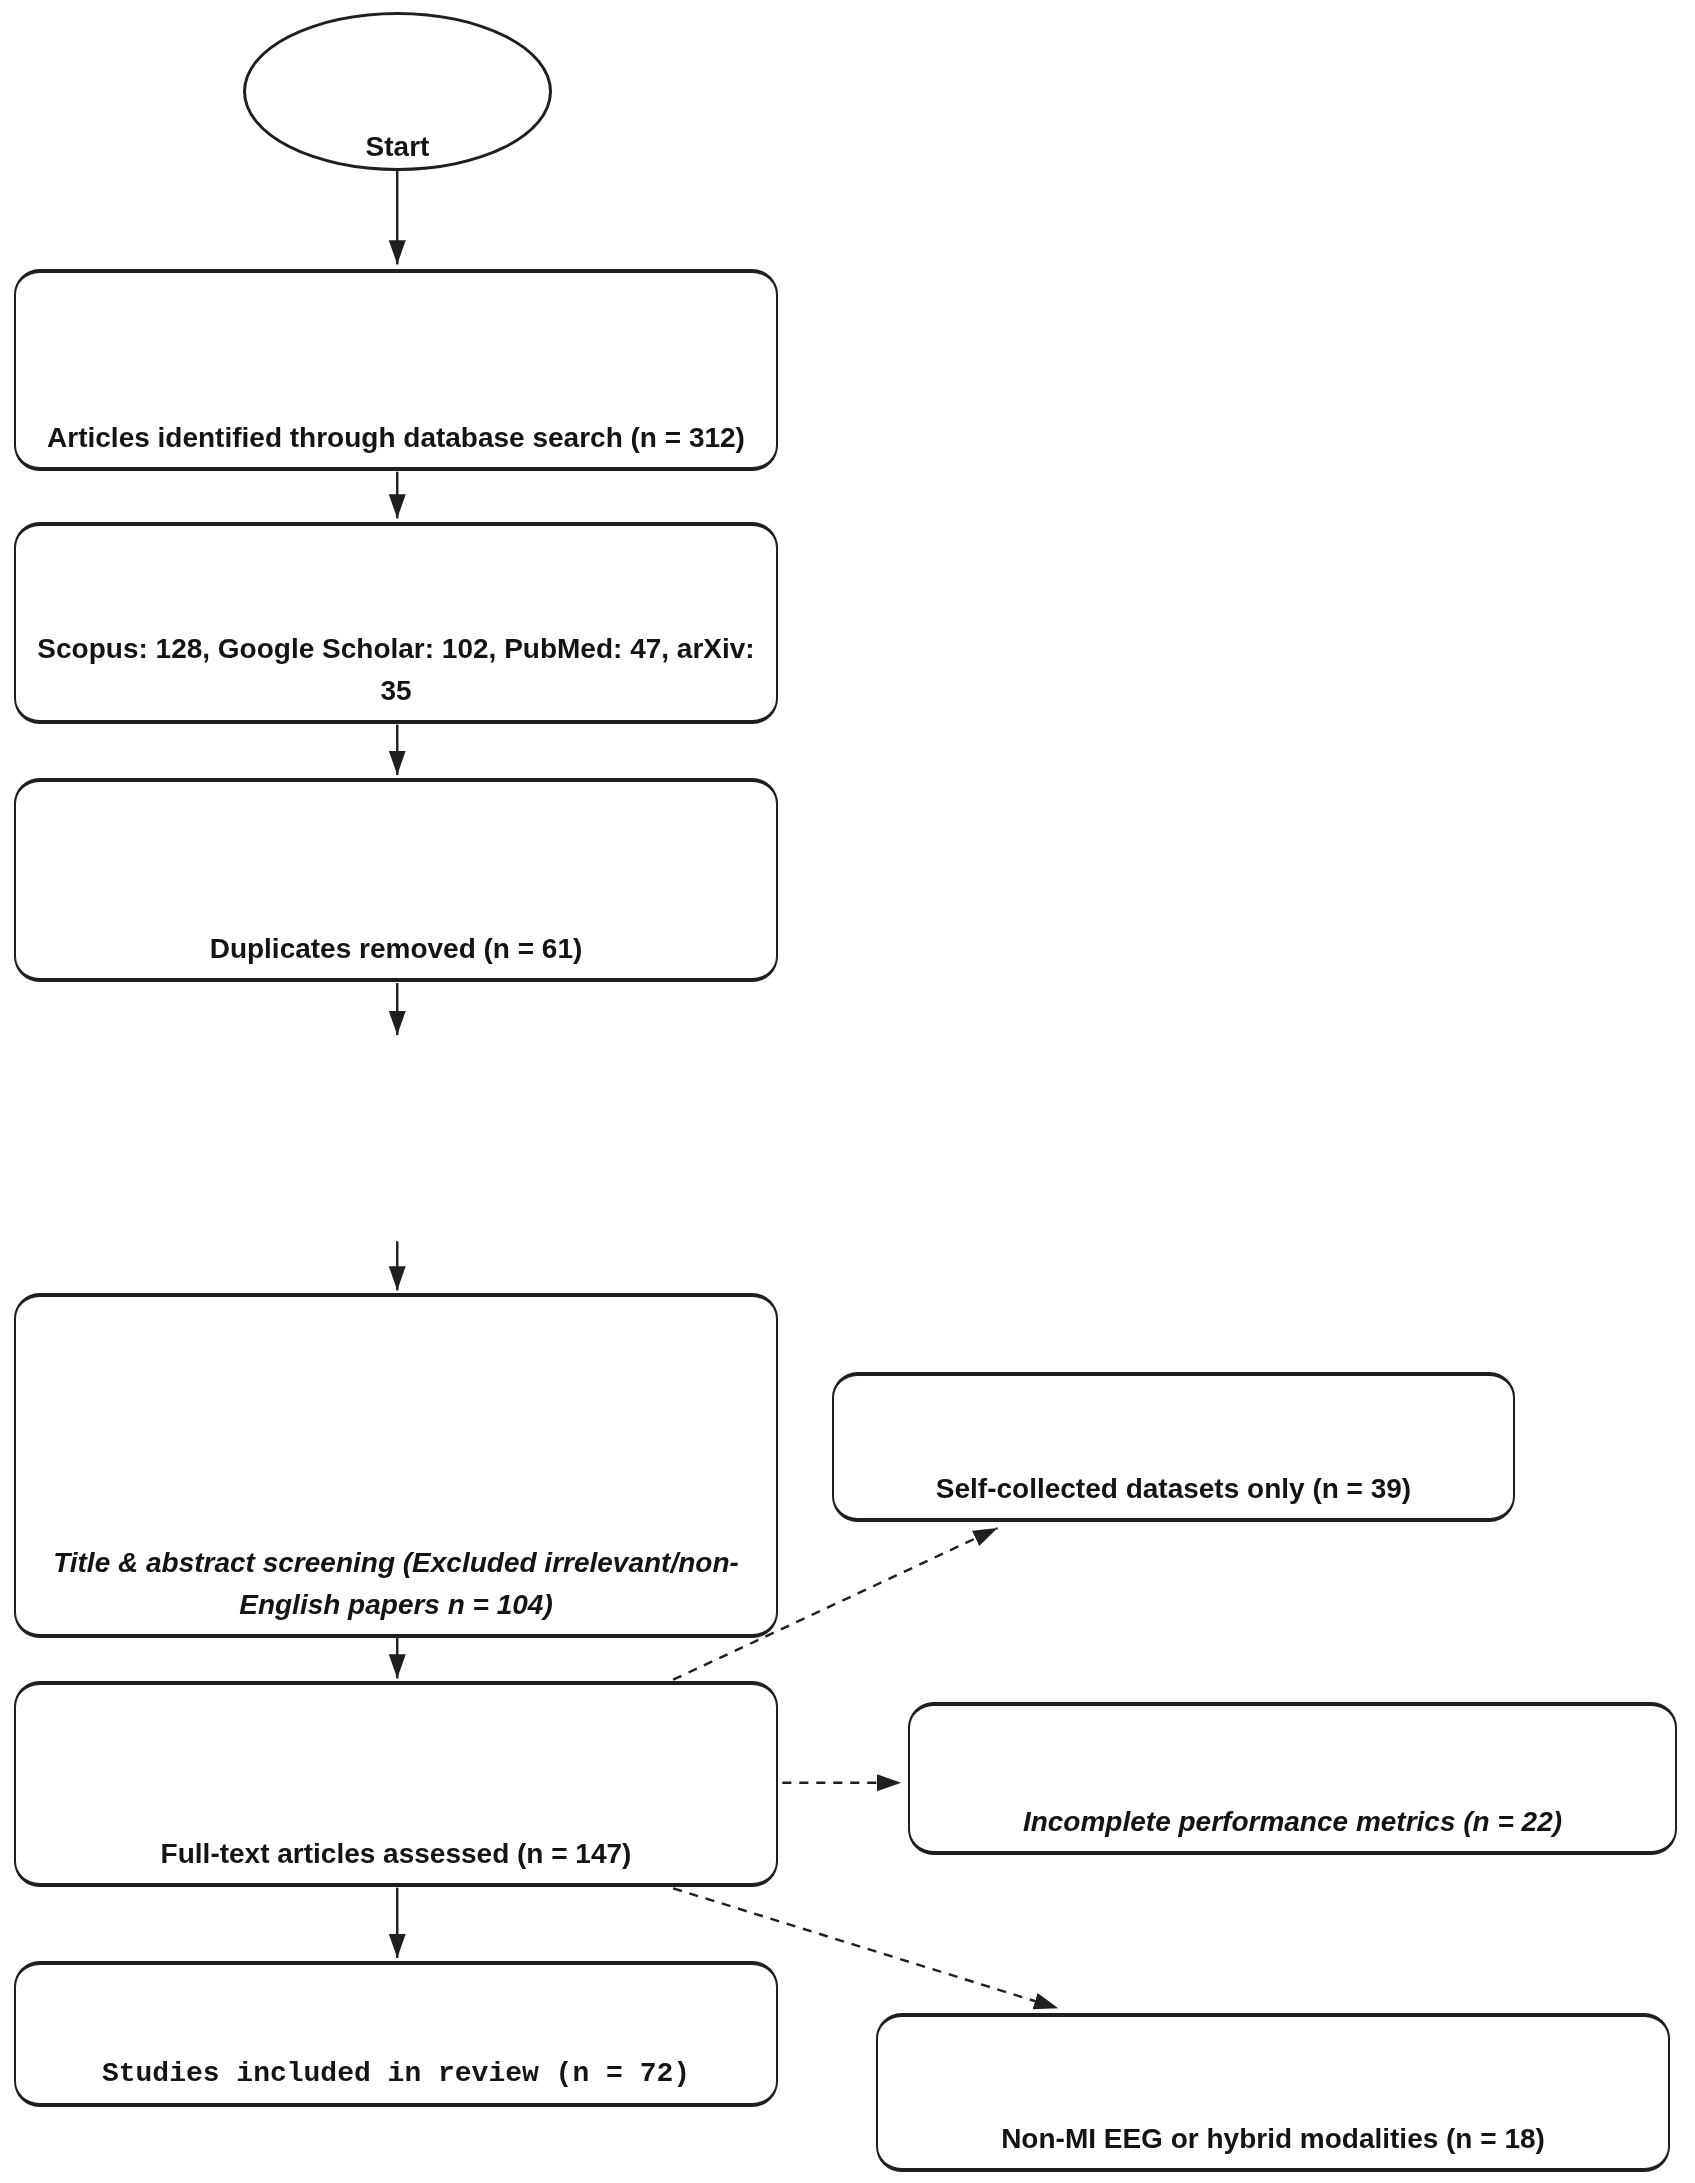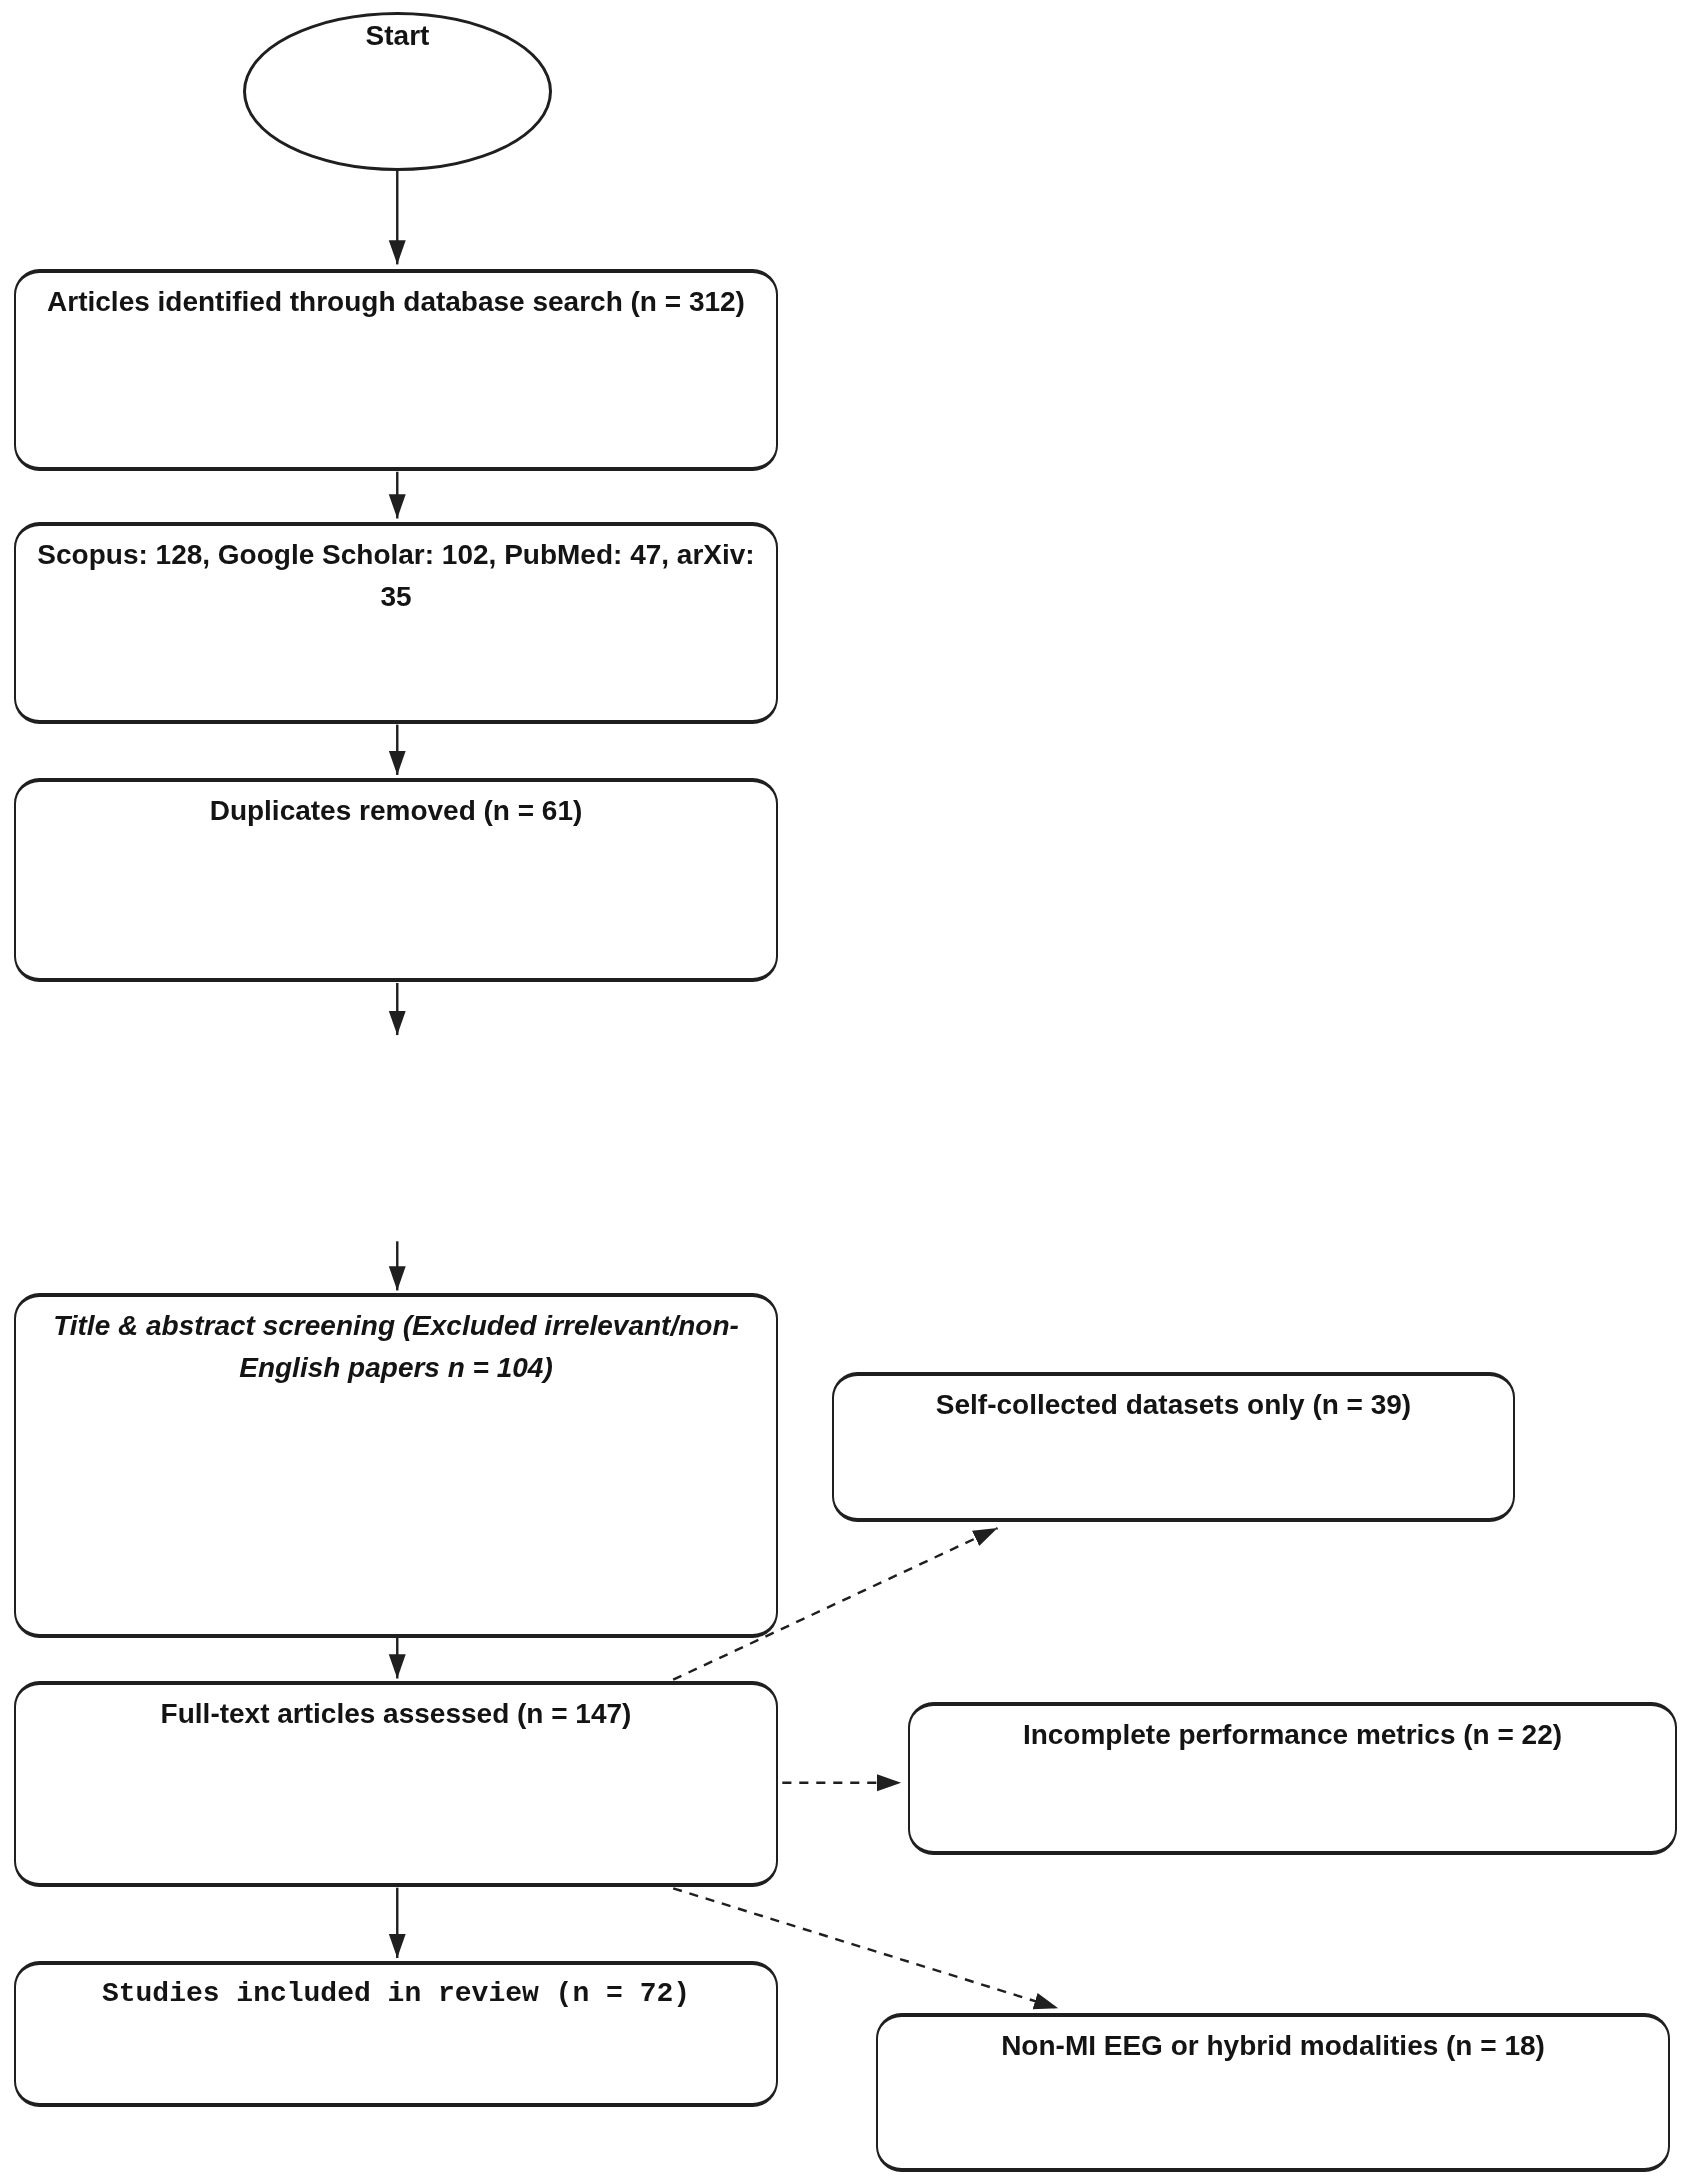--- a/index.html
+++ b/index.html
@@ -19,21 +19,21 @@
   }
   svg.edges {
     position: absolute;
     left: 0; top: 0;
     width: 1695px; height: 2183px;
   }
   .node {
     position: absolute;
     box-sizing: border-box;
     display: flex;
-    align-items: flex-start;
+    align-items: flex-end;
     justify-content: center;
     text-align: center;
     background: #ffffff;
     color: #141414;
     font-weight: bold;
     font-size: 28px;
     line-height: 1.5;
   }
   .box {
     border: 2.4px solid #1f1f1f;
@@ -99,21 +99,21 @@
   </div>
 
   <div class="node box" style="left:14px; top:1961px; width:764px; height:146px;font-family:Liberation Mono, monospace;">
     <span class="lbl">Studies included in review (n = 72)</span>
   </div>
 
   <div class="node box" style="left:832px; top:1372px; width:683px; height:150px;">
     <span class="lbl">Self-collected datasets only (n = 39)</span>
   </div>
 
-  <div class="node box" style="left:908px; top:1702px; width:769px; height:153px;">
+  <div class="node box" style="left:908px; top:1702px; width:769px; height:153px;font-style:italic;">
     <span class="lbl">Incomplete performance metrics (n = 22)</span>
   </div>
 
   <div class="node box" style="left:876px; top:2013px; width:794px; height:159px;">
     <span class="lbl">Non-MI EEG or hybrid modalities (n = 18)</span>
   </div>
 
 </div>
 
 

